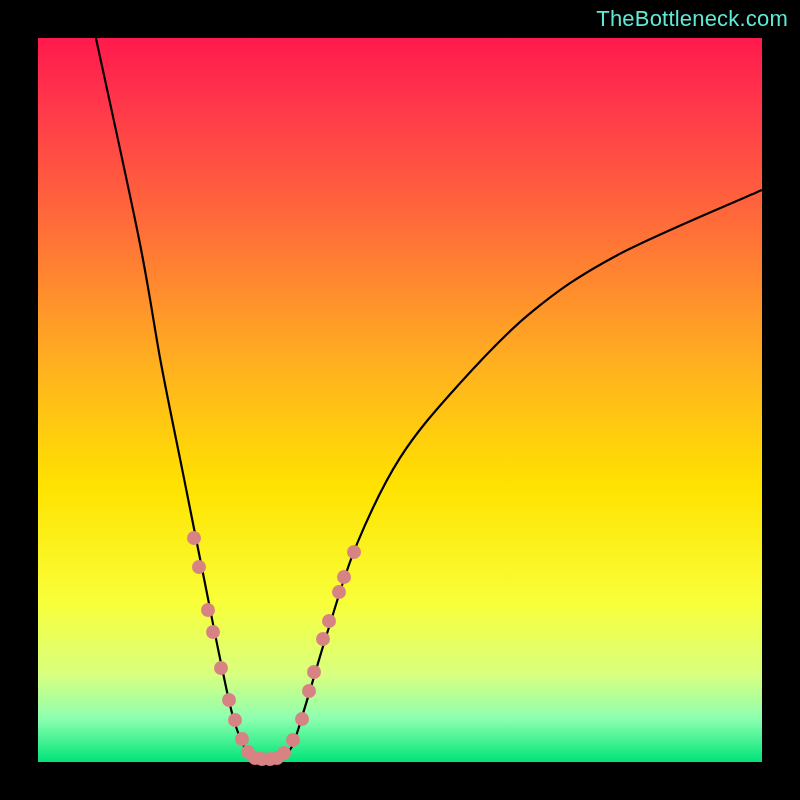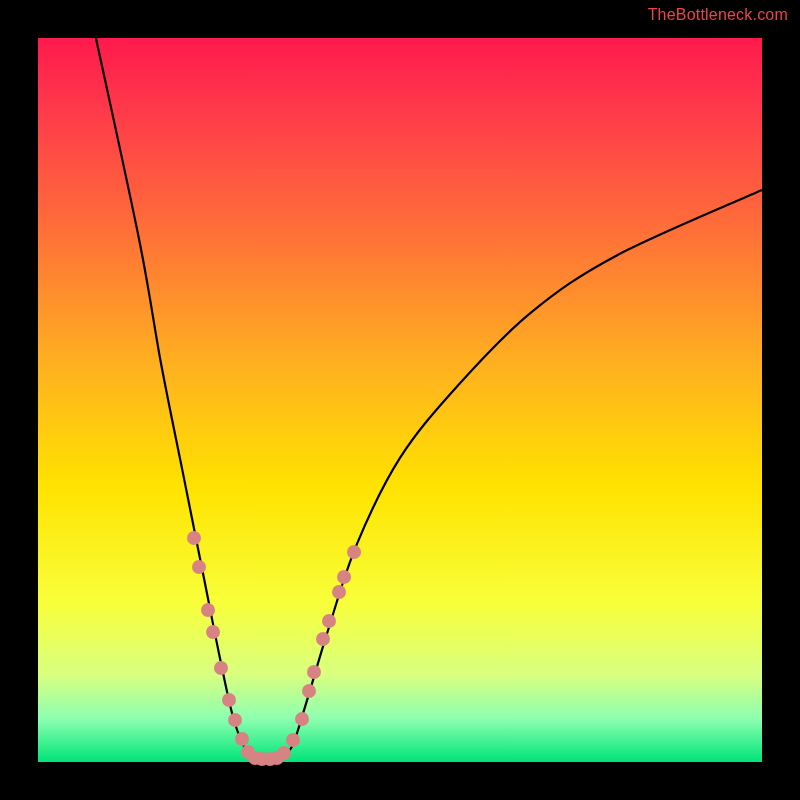--- a/index.html
+++ b/index.html
@@ -21,22 +21,22 @@
       #f8ff3a 78%,
       #d8ff80 88%,
       #8dffb0 94%,
       #00e478 100%);
   }
 
   .watermark {
     position: absolute;
     top: 6px;
     right: 12px;
-    color: #ef4444;
-    font-size: 16px;
+    color: #5eead4;
+    font-size: 22px;
     font-weight: 400;
     letter-spacing: 0.2px;
   }
 
   .curve-svg {
     position: absolute;
     left: 38px;
     top: 38px;
     width: 724px;
     height: 724px;

